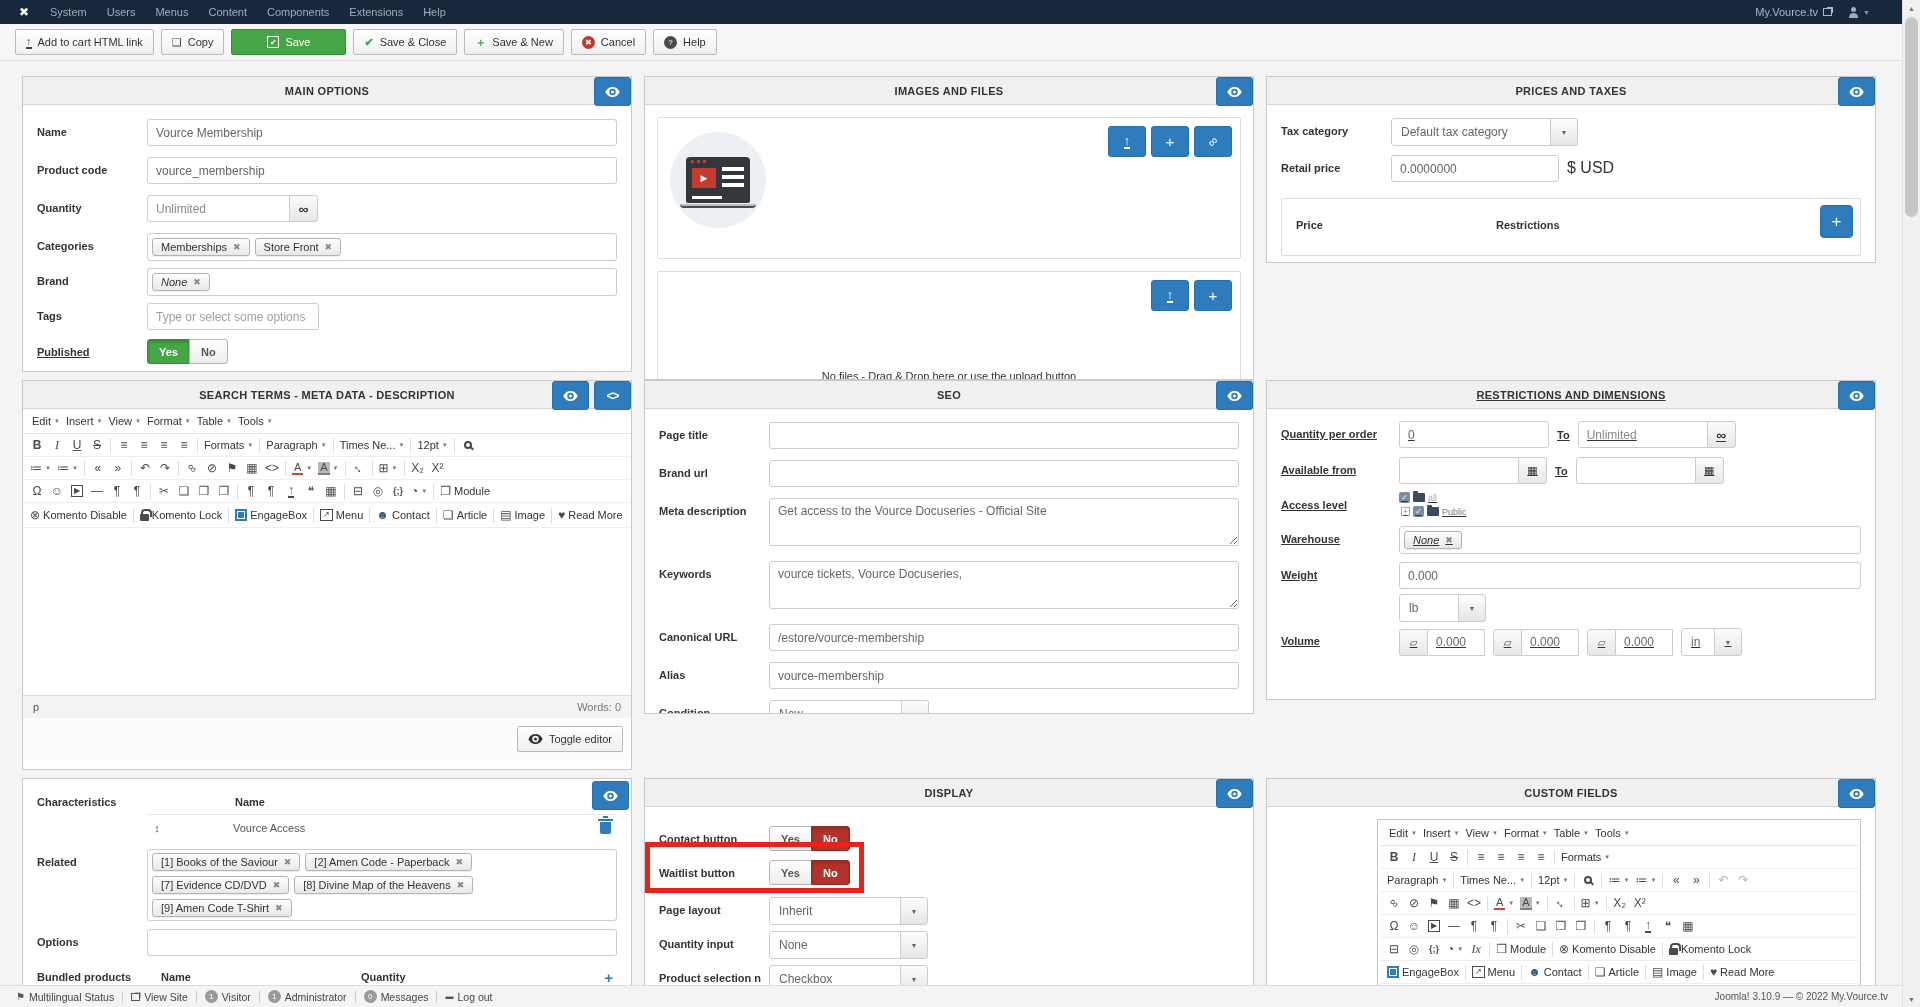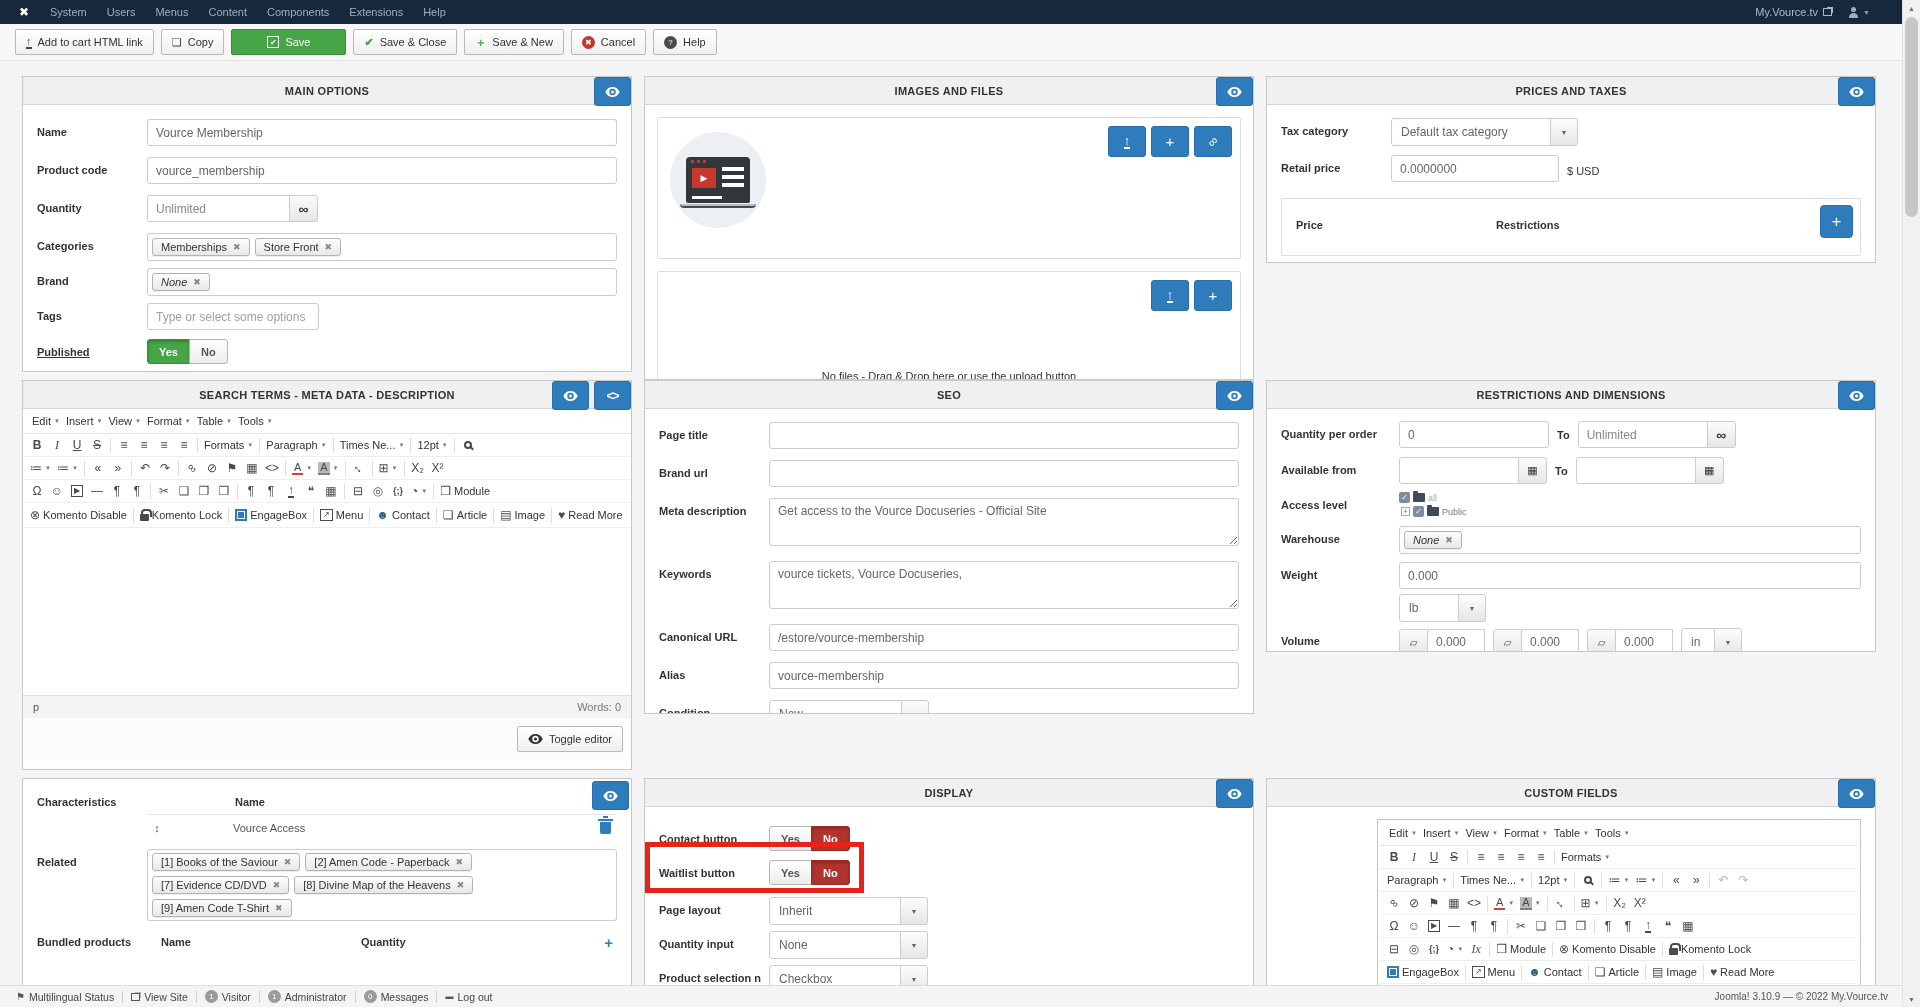--- a/index.html
+++ b/index.html
@@ -354,21 +354,21 @@
             <span class="flabel">Tax category</span>
             <span class="fctl"><span class="fsel">
               <span class="v" style="width:160px;">Default tax category</span>
               <span class="b">▼</span>
             </span></span>
           </div>
           <div class="frow" style="margin-bottom:0;">
             <span class="flabel">Retail price</span>
             <span class="fctl" style="display:flex;align-items:flex-end;gap:8px;">
               <input class="txt" style="width: 168px;" value="0.0000000">
-              <span style="font-size:11px;color:#333;padding-bottom:5px;">$ USD</span>
+              <span style="font-size:16px;color:#333;padding-bottom:5px;">$ USD</span>
             </span>
           </div>
           <div class="price-sub">
             <div class="cols">
               <span class="c1">Price</span>
               <span>Restrictions</span>
             </div>
             <span class="plus-btn">+</span>
           </div>
         </div>
@@ -707,21 +707,21 @@
             <span class="fctl"><span class="fsel">
               <span class="v" style="width:133px;">New</span>
               <span class="b">▼</span>
             </span></span>
           </div>
         </div>
       </div>
     </div>
 
     <div class="col">
-      <div class="panel" style="height:272px;">
+      <div class="panel" style="height:320px;text-decoration:underline;">
         <div class="panel-h">
           <span>RESTRICTIONS AND DIMENSIONS</span>
           <span class="hbtns">
               <span class="bluebtn eye-slot">
   <svg width="15" height="10" viewBox="0 0 24 16" fill="currentColor" aria-hidden="true">
     <path fill-rule="evenodd" d="M12 0C7 0 2.6 3.1 0.5 8 C2.6 12.9 7 16 12 16 s9.4-3.1 11.5-8 C21.4 3.1 17 0 12 0 z M12 13.2 A5.2 5.2 0 1 1 12 2.8 a5.2 5.2 0 0 1 0 10.4 z"></path>
     <circle cx="12" cy="8" r="2.4"></circle>
   </svg>
 </span>
             </span>
@@ -861,20 +861,24 @@
                   <span class="chip">
                     <span class="chip-t">[8] Divine Map of the Heavens</span>
                     <span class="x">✖</span>
                   </span>
                   <span class="chip">
                     <span class="chip-t">[9] Amen Code T-Shirt</span>
                     <span class="x">✖</span>
                   </span>
                 </span>
               </span>
+          </div>
+          <div class="frow" style="margin-bottom:8px;">
+            <span class="flabel">Options</span>
+            <span class="fctl"><input class="txt" style=""></span>
           </div>
           <div class="frow" style="margin-bottom:0;">
             <span class="flabel">Bundled products</span>
             <span class="fctl">
               <div class="char-head" style="border-bottom:none;">
                 <span style="font-size:11px;font-weight:bold;margin-left:14px;">Name</span>
                 <span style="font-size:11px;font-weight:bold;margin-left:170px;">Quantity</span>
                 <span class="plus-txt">+</span>
               </div>
             </span>

